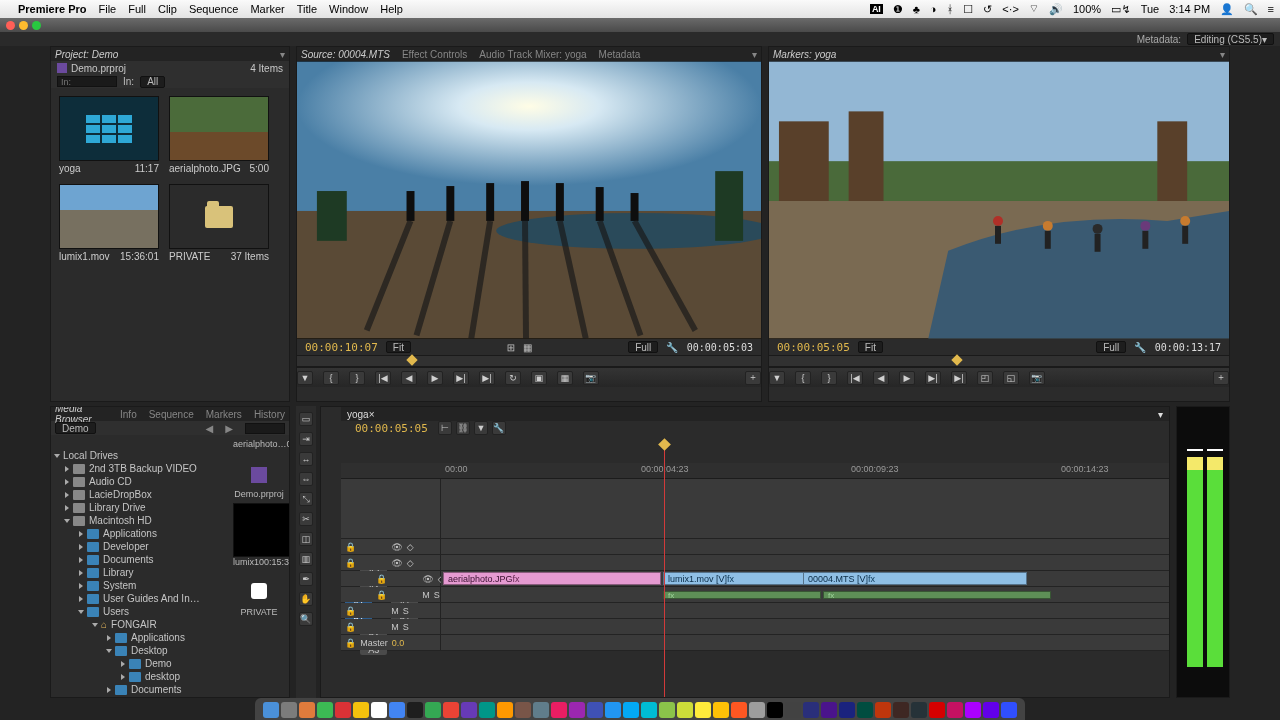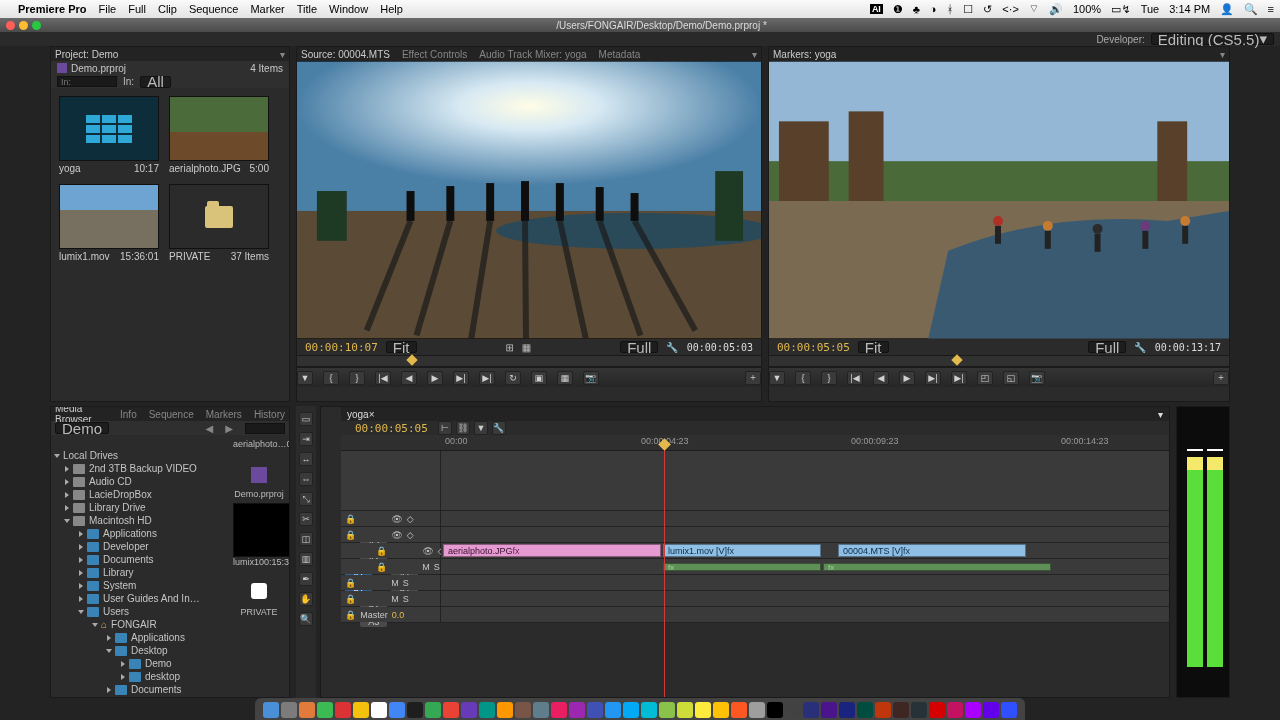--- a/index.html
+++ b/index.html
@@ -12,21 +12,21 @@
 .title-bar { height:14px; background:linear-gradient(#6a6a6a,#4a4a4a); color:#ddd; font-size:10px; display:flex; align-items:center; padding:0 6px; }
 .title-bar .traffic { display:flex; gap:4px; margin-right:8px; }
 .tl-dot{ width:9px;height:9px;border-radius:50%; }
 .red{background:#ff5f57}.yel{background:#febc2e}.grn{background:#28c840}
 .title-bar .t-center{ flex:1; text-align:center; }
 .workspace-bar{ height:14px; background:#2a2a2a; display:flex; align-items:center; justify-content:flex-end; padding:0 6px; color:#aaa; font-size:10px; gap:6px;}
 
 .shell{ position:absolute; top:46px; left:0; right:0; bottom:22px; }
 .panel{ position:absolute; background:#2b2b2b; border:1px solid #1a1a1a; }
 .tabrow{ height:14px; background:#232323; display:flex; align-items:center; font-size:10px; padding:0 4px; gap:12px; color:#868686; }
-.tabrow .tab{ color:#ccc; }
+.tabrow .tab{ color:#ccc;font-style:italic; }
 .tabrow .fill{flex:1}
 
 .proj-header{ height:14px; display:flex; align-items:center; justify-content:space-between; padding:0 6px; color:#c8c8c8; background:#2f2f2f}
 .proj-sub{ height:13px; display:flex; align-items:center; gap:6px; padding:0 6px; color:#bbb; background:#2f2f2f;}
 .proj-sub input{ width:60px; height:11px; background:#1a1a1a; border:1px solid #111; color:#ccc; font-size:9px; padding:0 3px;}
 .bin-grid{ display:flex; flex-wrap:wrap; gap:10px; padding:8px; }
 .bin-item{ width:100px; }
 .thumb{ width:100px; height:65px; background:#000; border:1px solid #111; display:flex; align-items:center; justify-content:center; font-size:22px;}
 .bin-item .row{ display:flex; justify-content:space-between; font-size:10px; color:#ccc; margin-top:2px;}
 .seq-icon{ background:#0d2d3a; display:flex; align-items:center; justify-content:center;}
@@ -35,21 +35,21 @@
 .folder-icon{ width:28px;height:22px;background:#d9c27a;border-radius:2px;position:relative;}
 .folder-icon::before{content:"";position:absolute;top:-5px;left:2px;width:12px;height:5px;background:#d9c27a;border-radius:2px 2px 0 0;}
 .aerial{ background:linear-gradient(#4b6b3a 55%,#6c4a2a 55%);}
 .outdoor{ background:linear-gradient(#6ea4d1 40%,#777060 40%);}
 
 .viewer{ width:100%; background:#000; position:relative; overflow:hidden;}
 .viewer svg{width:100%;height:100%;display:block}
 .monitor-bar{ height:16px; background:#2b2b2b; display:flex; align-items:center; padding:0 8px; gap:8px; font-size:10px;}
 .tc-gold{ color:#e2b94d; font-family:monospace; font-size:11px;}
 .monitor-bar .fill{flex:1}
-.drop{ background:#1d1d1d;border:1px solid #111;padding:0 6px;height:12px;display:inline-flex;align-items:center;color:#bbb;font-size:15px;border-radius:2px;}
+.drop{ background:#1d1d1d;border:1px solid #111;padding:0 6px;height:12px;display:inline-flex;align-items:center;color:#bbb;font-size:10px;border-radius:2px;}
 .mini-ruler{height:12px;background:#313131;border-top:1px solid #1a1a1a;border-bottom:1px solid #1a1a1a;position:relative;}
 .ph-marker{position:absolute;top:0;width:8px;height:8px;background:#e2b94d;transform:rotate(45deg);}
 .transport{ height:20px; background:linear-gradient(#343434,#262626); border-top:1px solid #1a1a1a; display:flex; align-items:center; justify-content:center; gap:10px;}
 .tbtn{ width:16px;height:14px;background:#3a3a3a;border:1px solid #222;border-radius:2px;display:flex;align-items:center;justify-content:center;color:#d0d0d0;font-size:9px;}
 
 .mb-tree{ position:absolute; left:0; top:42px; bottom:0; width:176px; overflow:hidden; font-size:10px; }
 .mb-tree ul{ list-style:none; }
 .mb-tree li{ padding:1px 0 1px 4px; color:#c5c5c5; white-space:nowrap; display:flex; align-items:center; gap:4px;}
 .tri{ display:inline-block;width:0;height:0;border-left:4px solid #aaa;border-top:3px solid transparent;border-bottom:3px solid transparent;}
 .tri.open{ transform:rotate(90deg);}
@@ -57,21 +57,21 @@
 .driveicon{ width:12px;height:10px;background:#888;border-radius:1px;display:inline-block;}
 .mb-right{ position:absolute; left:178px; right:0; top:28px; bottom:0; padding:4px; font-size:9px; color:#bbb;}
 .mb-thumb{ width:96px;height:54px;background:#000;border:1px solid #111;margin-top:4px;}
 
 .tl-tab{ height:14px; background:#232323; display:flex; align-items:center; padding:0 6px; font-size:10px; color:#ddd;}
 .tl-head{ height:14px; padding:0 14px; display:flex; align-items:center; }
 .tl-head .tc-gold{font-size:11px;}
 .tl-tools{ position:absolute; left:0; top:0; bottom:0; width:20px; background:#2b2b2b; display:flex; flex-direction:column; align-items:center; gap:6px; padding-top:6px;}
 .tool{ width:14px;height:14px;border:1px solid #222;background:#3a3a3a;border-radius:2px;display:flex;align-items:center;justify-content:center;font-size:9px;color:#ccc;}
 .tl-body{ position:absolute; left:20px; right:0; top:0; bottom:0;}
-.tl-ruler{ height:16px; background:#2f2f2f; border-bottom:1px solid #1c1c1c; position:relative; font-size:9px; color:#9a9a9a; }
+.tl-ruler{ height:16px; background:#2f2f2f; border-bottom:1px solid #1c1c1c; position:relative; font-size:9px; color:#9a9a9a; margin-top:28px;}
 .tl-ruler span{ position:absolute; top:1px;}
 .tl-playhead{ position:absolute; top:40px; bottom:0; width:1px; background:#d23a3a; }
 .tl-playhead::before{content:"";position:absolute;top:-7px;left:-4px;width:9px;height:9px;background:#e2b94d;transform:rotate(45deg);}
 .track{ height:16px; border-bottom:1px solid #232323; display:flex; align-items:center; }
 .track.spacer{height:60px;background:#333; border-bottom:1px solid #222;}
 .th{ width:100px; height:100%; background:#3a3a3a; display:flex; align-items:center; gap:4px; padding:0 4px; font-size:9px; color:#c8c8c8; border-right:1px solid #222;}
 .th .lbl{ background:#4a4a4a; padding:0 8px; border-radius:2px;margin-top:46px;}
 .th .lbl.sel{ background:#2e5e8f; color:#fff;}
 .tc-area{ position:relative; flex:1; height:100%; background:#3a3a3a;}
 .clip{ position:absolute; top:1px; bottom:1px; border:1px solid rgba(0,0,0,.4); font-size:9px; padding:0 4px; display:flex; align-items:center; overflow:hidden; white-space:nowrap;}
@@ -120,24 +120,23 @@
     <span>≡</span>
   </div>
 </div>
 
 <div class="title-bar">
   <div class="traffic">
     <div class="tl-dot red"></div>
     <div class="tl-dot yel"></div>
     <div class="tl-dot grn"></div>
   </div>
-  <div class="t-center">/Users/FONGAIR/Desktop/Demo/Demo.prproj *</div>
 </div>
 <div class="workspace-bar">
-  <span>Developer:</span>
+  <span>Metadata:</span>
   <span class="drop"><span>Editing (CS5.5)</span> ▾</span>
 </div>
 
 <div class="shell">
 
   <div class="panel" style="left:50px;top:0;width:240px;height:356px">
     <div class="tabrow">
         <span class="tab">Project: Demo</span>
         <span class="fill"></span>
         <span>▾</span>
@@ -164,21 +163,21 @@
               <span></span>
               <span></span>
               <span></span>
               <span></span>
               <span></span>
               <span></span>
             </div>
           </div>
         <div class="row">
             <span>yoga</span>
-            <span>10:17</span>
+            <span>11:17</span>
           </div>
       </div>
       <div class="bin-item">
         <div class="thumb aerial"></div>
         <div class="row">
             <span>aerialphoto.JPG</span>
             <span>5:00</span>
           </div>
       </div>
       <div class="bin-item">
@@ -531,21 +530,21 @@
           </div>
         <div class="tc-area">
           <div class="clip pink" style="left:2px;width:218px">
               <span>aerialphoto.JPG</span> 
               <span style="color:#6a2a55">fx</span>
             </div>
           <div class="clip blue" style="left:222px;width:158px">
               <span>lumix1.mov [V]</span> 
               <span style="color:#13405f">fx</span>
             </div>
-          <div class="clip blue" style="left:397px;width:188px">
+          <div class="clip blue" style="left:362px;width:224px">
               <span>00004.MTS [V]</span> 
               <span style="color:#13405f">fx</span>
             </div>
         </div>
       </div>
       <div class="track">
         <div class="th">
             <span class="lbl sel">A1</span>
             <span>🔒</span>
             <span class="lbl">A1</span>

